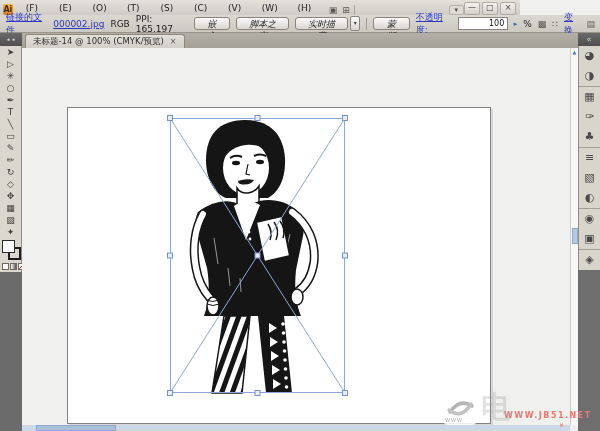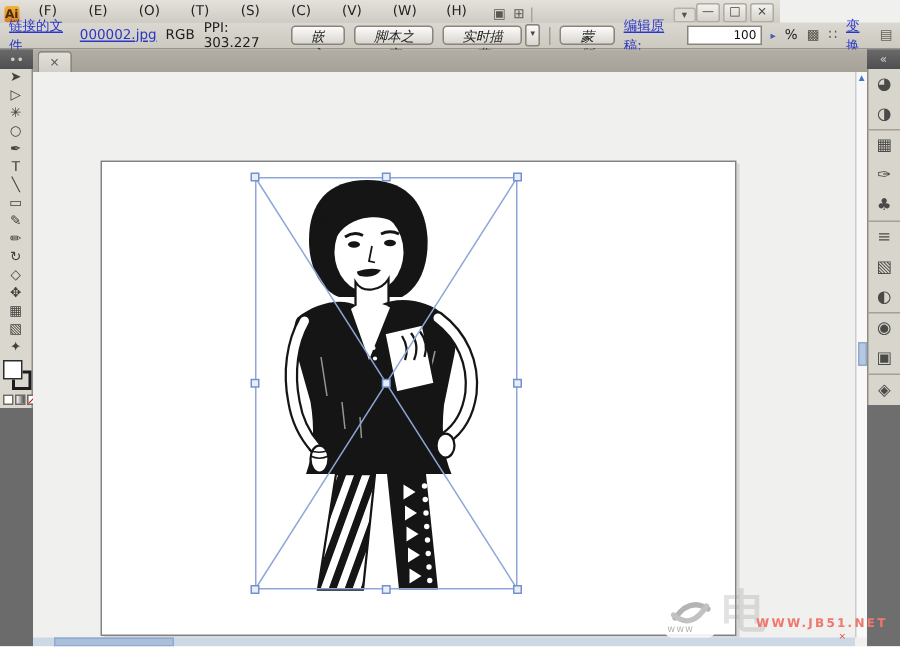--- a/index.html
+++ b/index.html
@@ -110,39 +110,40 @@
       <span class="win-btn">—</span>
       <span class="win-btn">□</span>
       <span class="win-btn">×</span>
     </div>
   </div>
 
   <div class="controlbar">
     <span class="cb-link">链接的文件</span>
     <span class="cb-link">000002.jpg</span>
     <span class="cb-text">RGB</span>
-    <span class="cb-text">PPI: 303.227</span>
+    <span class="cb-text">PPI: 165.197</span>
     <button class="cb-btn">嵌入</button>
     <button class="cb-btn">脚本之家</button>
     <button class="cb-btn" style="margin-right:0;">实时描摹</button>
     <span class="cb-dd">▾</span>
     <span class="cb-sep"></span>
     <button class="cb-btn">蒙版</button>
-    <span class="cb-link">编辑原稿:</span>
+    <span class="cb-link">不透明度:</span>
     <span class="op-input">100</span>
     <span class="op-arrow">▸</span>
     <span class="cb-text">%</span>
     <span class="cb-icon">▩</span>
     <span class="cb-icon">∷</span>
     <span class="cb-link">变换</span>
     <span class="cb-right">▤</span>
   </div>
 
   <div class="tabbar">
     <div class="doc-tab">
+      <span>未标题-14 @ 100% (CMYK/预览)</span>
       <span class="tab-close">×</span>
     </div>
   </div>
 
   <div class="left-strip">
     <div class="strip-header">∙∙</div>
     <div class="tools-panel">
 
     <div class="tool-cell">➤</div>
         <div class="tool-cell">▷</div>

